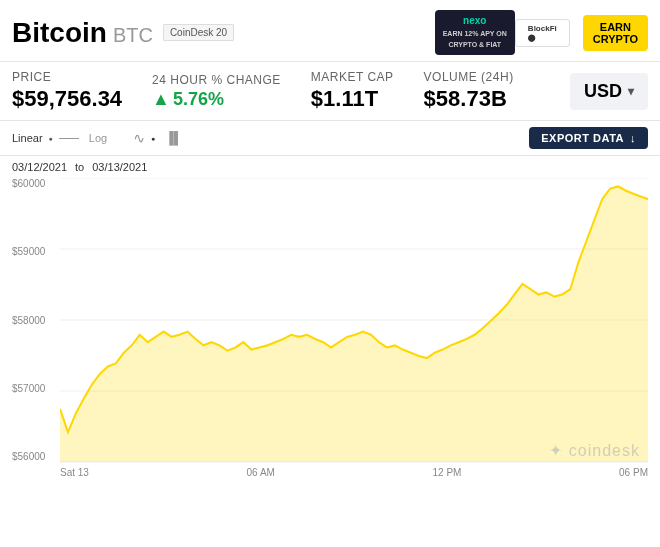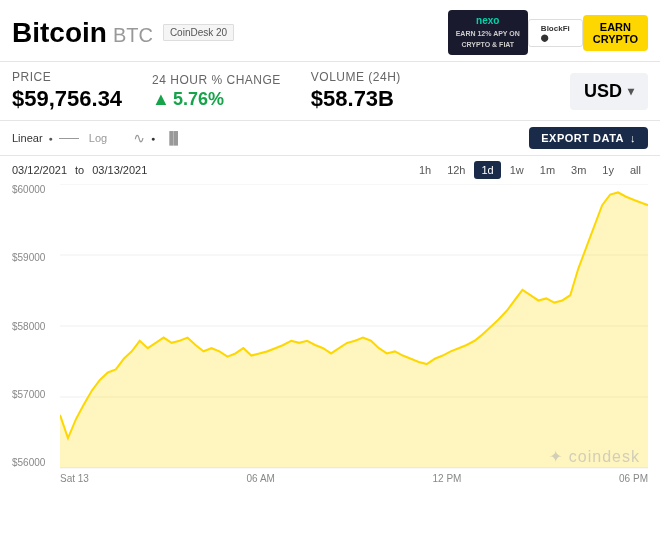--- a/index.html
+++ b/index.html
@@ -63,20 +63,21 @@
       color: #333;
     }
     .ad-earn {
       background: #ffd700;
       color: #000;
       padding: 6px 10px;
       border-radius: 4px;
       font-size: 11px;
       font-weight: 900;
       text-align: center;
+      margin-left: 13px;
     }
 
     
     .stats-bar {
       display: flex;
       align-items: center;
       padding: 8px 12px;
       border-bottom: 1px solid #e5e5e5;
       gap: 0;
     }
@@ -269,20 +270,24 @@
     <span class="stat-label">PRICE</span>
     <span class="stat-value">$59,756.34</span>
   </div>
   <div class="stat-item">
     <span class="stat-label">24 HOUR % CHANGE</span>
     <span class="stat-value green">
       <span class="arrow-up">▲</span><span>5.76%</span>
     </span>
   </div>
   <div class="stat-item">
+    <span class="stat-label">MARKET CAP</span>
+    <span class="stat-value">$1.11T</span>
+  </div>
+  <div class="stat-item">
     <span class="stat-label">VOLUME (24H)</span>
     <span class="stat-value">$58.73B</span>
   </div>
   <button class="currency-selector">
     <span>USD</span>
     <span class="caret">▾</span>
   </button>
 </div>
 
 <div class="chart-controls">
@@ -299,30 +304,20 @@
   <button class="export-btn">
     <span>EXPORT DATA</span>
     <span>↓</span>
   </button>
 </div>
 
 <div class="date-range-bar">
   <span class="date-range-text">03/12/2021</span>
   <span class="date-range-text">to</span>
   <span class="date-range-text">03/13/2021</span>
-  <div class="time-intervals">
-    <button class="time-btn">1h</button>
-    <button class="time-btn">12h</button>
-    <button class="time-btn active">1d</button>
-    <button class="time-btn">1w</button>
-    <button class="time-btn">1m</button>
-    <button class="time-btn">3m</button>
-    <button class="time-btn">1y</button>
-    <button class="time-btn">all</button>
-  </div>
 </div>
 
 <div class="chart-area">
   <div class="chart-container">
 
     <div class="y-axis-labels">
       <span>$60000</span>
       <span>$59000</span>
       <span>$58000</span>
       <span>$57000</span>

